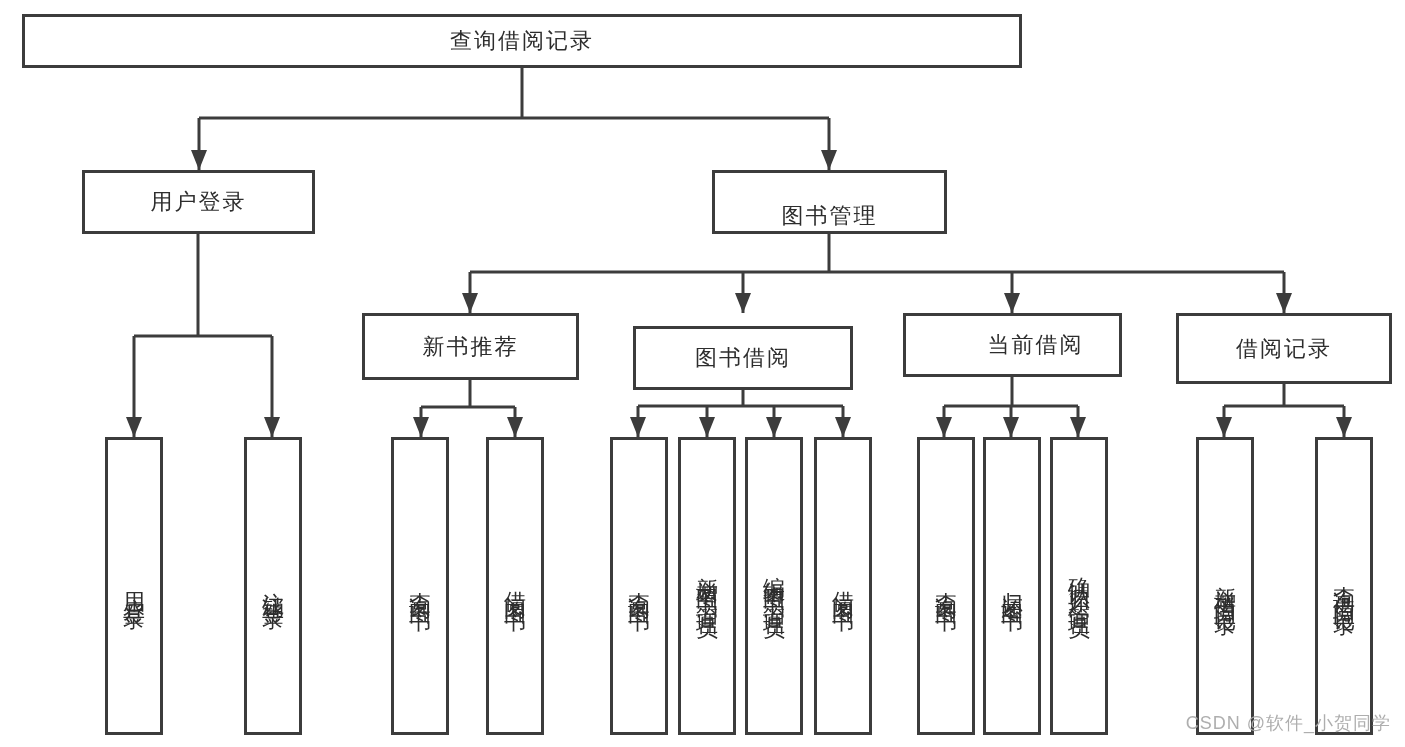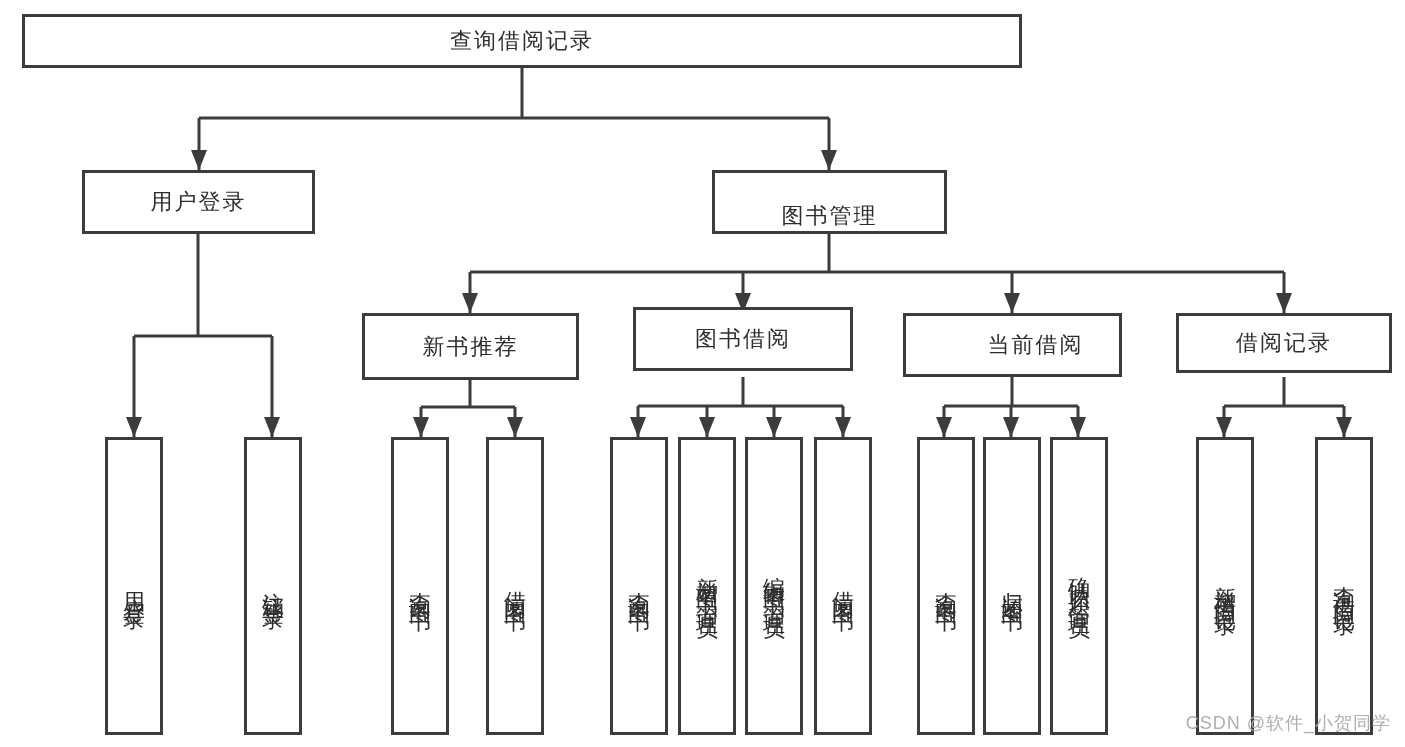--- a/index.html
+++ b/index.html
@@ -103,27 +103,27 @@
   <div class="chart-node" style="left:82px;top:170px;width:233px;height:64px;">
     <span class="h-label">用户登录</span>
   </div>
   <div class="chart-node" style="left:712px;top:170px;width:235px;height:64px;align-items:flex-end;">
     <span class="h-label">图书管理</span>
   </div>
 
   <div class="chart-node" style="left:362px;top:313px;width:217px;height:67px;">
     <span class="h-label">新书推荐</span>
   </div>
-  <div class="chart-node" style="left:633px;top:307px;width:220px;height:64px;">
+  <div class="chart-node" style="left:633px;top:326px;width:220px;height:64px;">
     <span class="h-label">图书借阅</span>
   </div>
   <div class="chart-node" style="left:903px;top:313px;width:219px;height:64px;padding-left:46px;">
     <span class="h-label">当前借阅</span>
   </div>
-  <div class="chart-node" style="left:1176px;top:313px;width:216px;height:60px;">
+  <div class="chart-node" style="left:1176px;top:313px;width:216px;height:71px;">
     <span class="h-label">借阅记录</span>
   </div>
 
   <div class="leaf-node" style="left:105px;">
     <span class="v-label">用户登录</span>
   </div>
   <div class="leaf-node" style="left:244px;">
     <span class="v-label">注销登录</span>
   </div>
 

